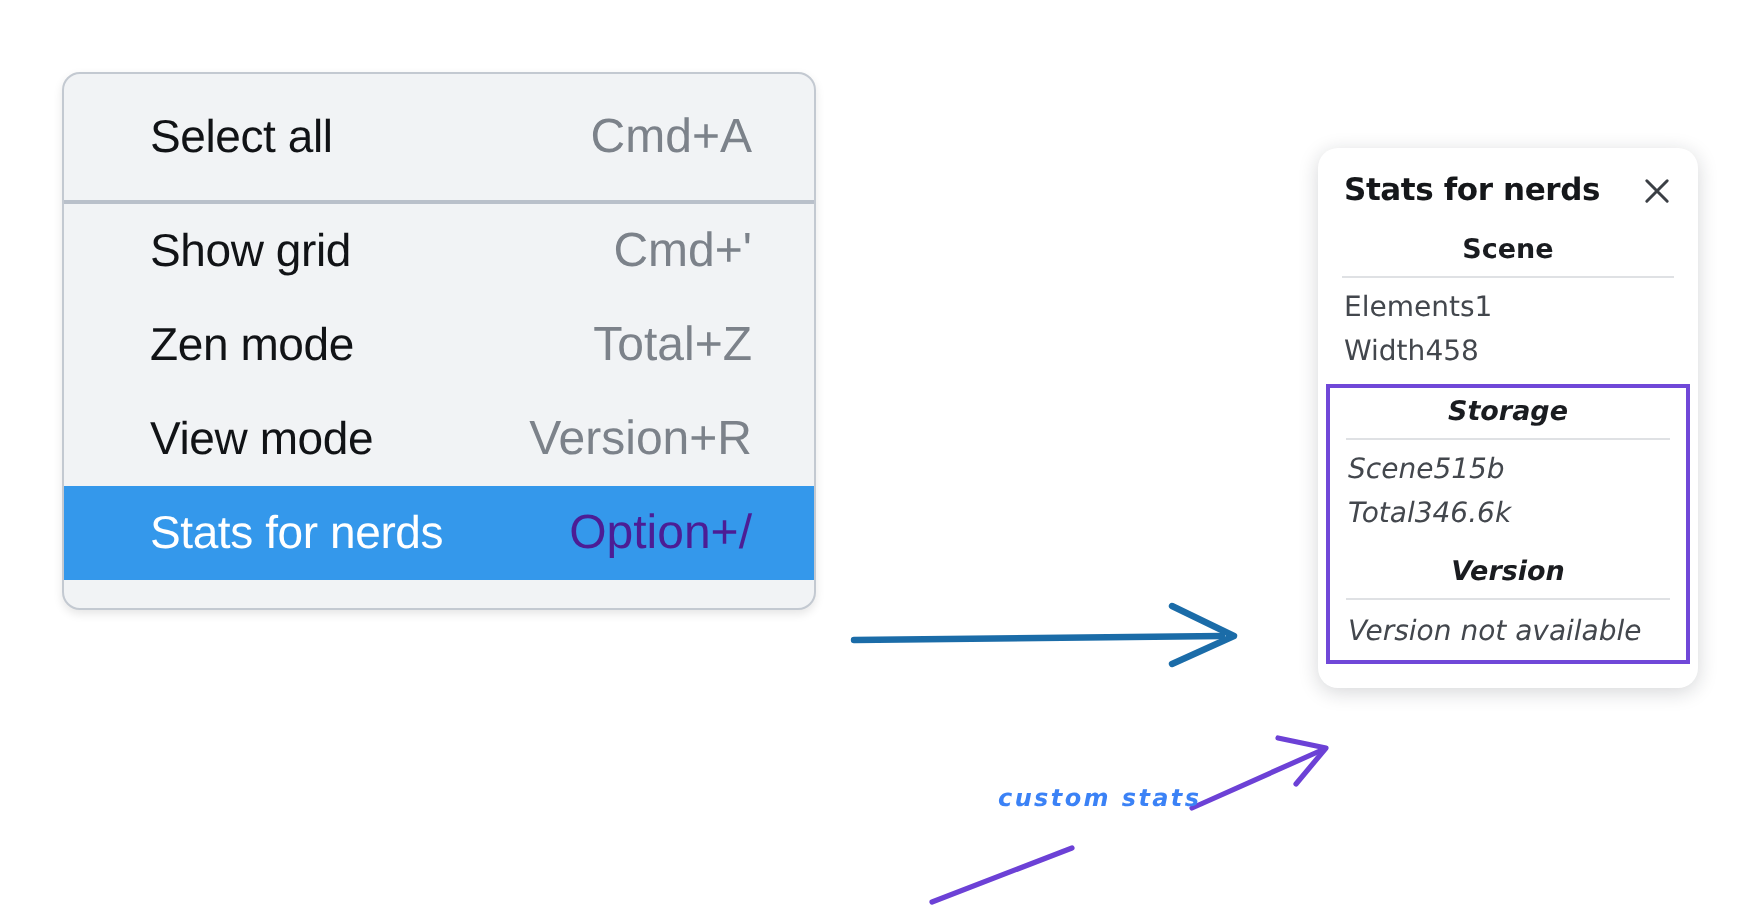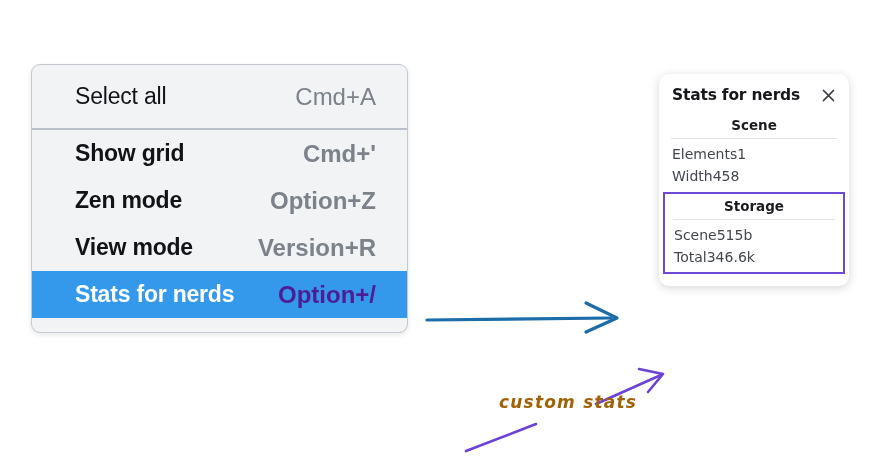--- a/index.html
+++ b/index.html
@@ -13,31 +13,31 @@
     position: relative;
     overflow: hidden;
     font-family: "Liberation Sans", sans-serif;
     -webkit-font-smoothing: antialiased;
   }
 
   
   .context-menu {
     position: absolute;
     left: 31px;
-    top: 64px;
+    top: 36px;
     width: 377px;
     background: #f1f3f5;
     border: 1px solid #c3c9d1;
     border-radius: 9px;
     box-shadow: 0 2px 5px rgba(0,0,0,0.10);
     overflow: hidden;
     box-sizing: border-box;
   }
   .menu-group { padding: 8px 0; }
-  .menu-group + .menu-group { border-top: 2px solid #b9c0ca; font-weight: bold; }
+  .menu-group + .menu-group { border-top: 2px solid #b9c0ca; }
   .menu-group.tail { padding: 0 0 14px 0; }
 
   .menu-item {
     display: flex;
     align-items: center;
     justify-content: space-between;
     height: 47px;
     padding: 0 31px 0 43px;
     box-sizing: border-box;
     cursor: default;
@@ -118,37 +118,38 @@
     padding: 4px 13px 2px 13px;
     font-size: 14px;
     color: #43474d;
   }
 
   
   .custom-box {
     border: 2px solid #7048d8;
     margin: 5px 4px 0 4px;
     padding: 3px 0 4px 0;
+    font-style: italic;
   }
   .custom-box .rule { margin-left: 8px; margin-right: 8px; }
   .custom-box .stat-row { padding-left: 9px; padding-right: 9px; }
   .custom-box .stat-note { padding-left: 9px; padding-right: 9px; }
 
   
   .anno { position: absolute; pointer-events: none; }
   .anno-text {
     position: absolute;
     left: 499px;
     top: 392px;
     font-family: "DejaVu Sans", sans-serif;
-    font-size: 17px;
+    font-size: 12px;
     font-style: italic;
     font-weight: bold;
     letter-spacing: 1.2px;
-    color: #a16207;
+    color: #3b82f6;
     white-space: nowrap;
   }
 </style>
 </head>
 <body>
 
 <div class="context-menu">
 
   <div class="menu-group">
     <div class="menu-item">
@@ -157,21 +158,21 @@
     </div>
   </div>
 
   <div class="menu-group tail">
     <div class="menu-item">
       <span class="label">Show grid</span>
       <span class="shortcut">Cmd+'</span>
     </div>
     <div class="menu-item">
       <span class="label">Zen mode</span>
-      <span class="shortcut">Option+Z</span>
+      <span class="shortcut">Total+Z</span>
     </div>
     <div class="menu-item">
       <span class="label">View mode</span>
       <span class="shortcut">Version+R</span>
     </div>
     <div class="menu-item selected">
       <span class="label">Stats for nerds</span>
       <span class="shortcut">Option+/</span>
     </div>
   </div>
@@ -206,20 +207,25 @@
       <div class="rule"></div>
       <div class="stat-row">
         <span class="k">Scene</span>
         <span class="v">515b</span>
       </div>
       <div class="stat-row">
         <span class="k">Total</span>
         <span class="v">346.6k</span>
       </div>
     </div>
+    <div>
+      <div class="section-head" style="padding-top:10px">Version</div>
+      <div class="rule"></div>
+      <div class="stat-note">Version not available</div>
+    </div>
   </div>
 
 </div>
 
 <svg class="anno" style="left:0;top:0;width:873px;height:461px" viewBox="0 0 873 461">
 
   <g>
     <path d="M427 320 L611 318" stroke="#1b6ca8" stroke-width="3.2" fill="none" stroke-linecap="round"></path>
     <path d="M586 303 L617 318 L586 332" stroke="#1b6ca8" stroke-width="3.2" fill="none" stroke-linecap="round" stroke-linejoin="round"></path>
   </g>

